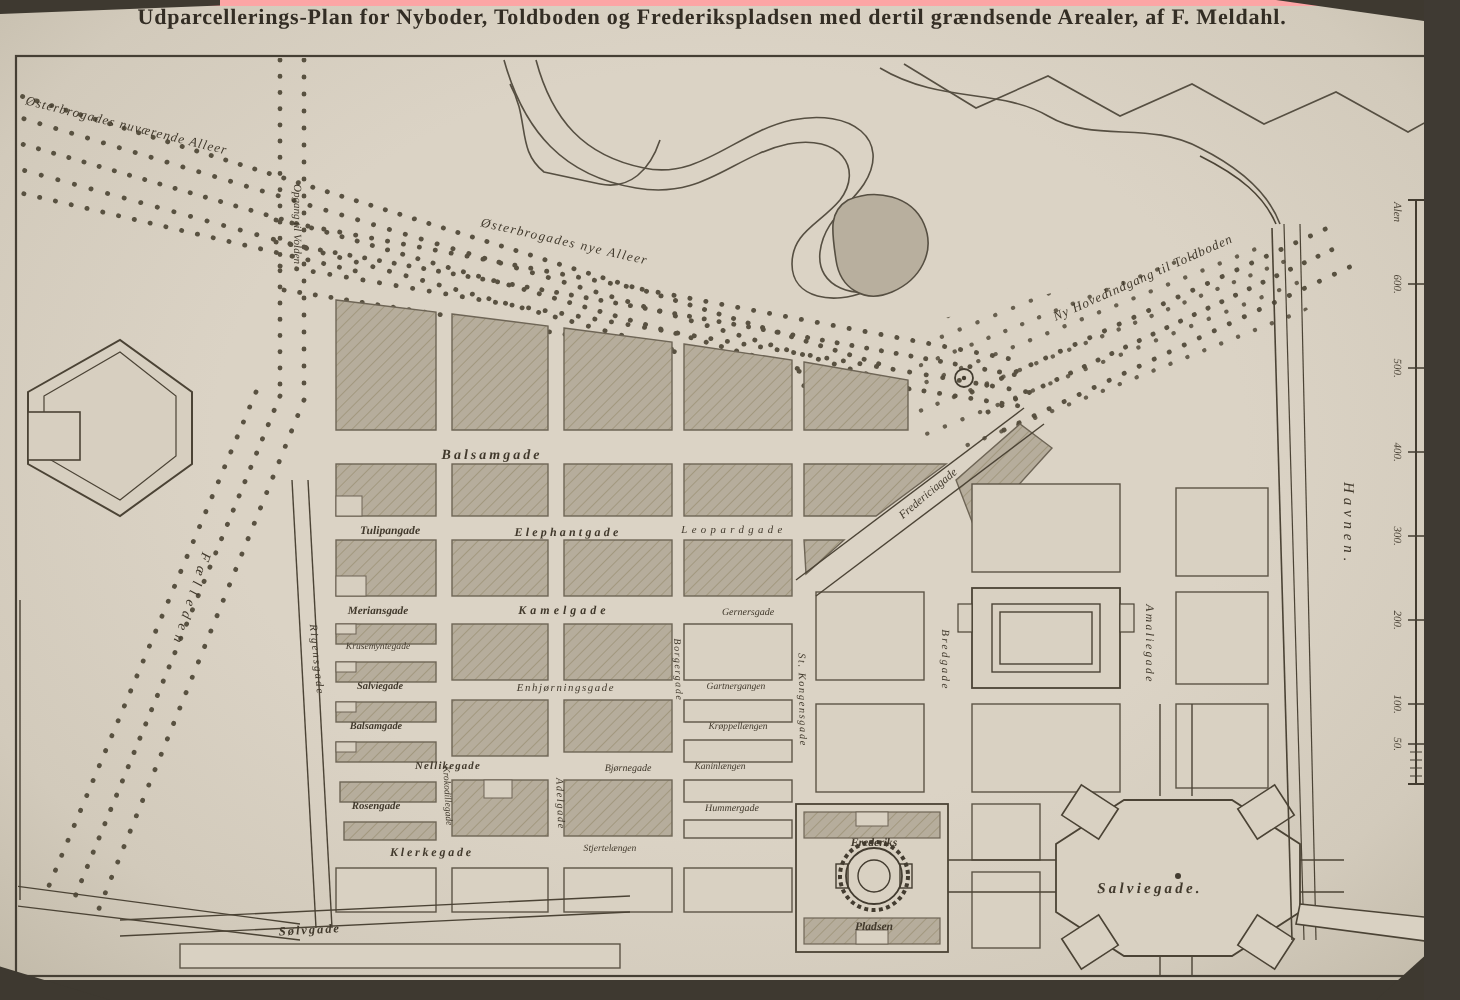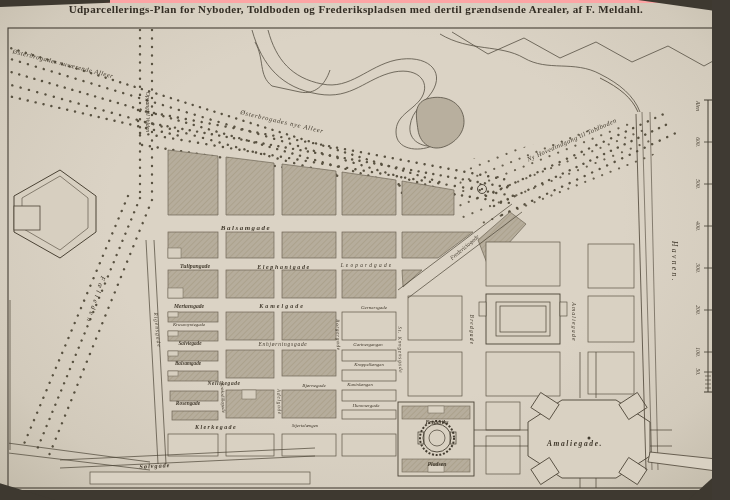--- a/index.html
+++ b/index.html
@@ -276,21 +276,21 @@
   <span class="lbl" style="left:222px;top:398px;font-size:4.8px;transform:translate(-50%,-50%) rotate(87deg)">Krokodillegade</span>
   <span class="lbl" style="left:279px;top:402px;font-size:5.2px;letter-spacing:.8px;transform:translate(-50%,-50%) rotate(88deg)">Adelgade</span>
   <span class="lbl" style="left:338px;top:335px;font-size:5px;letter-spacing:.8px;transform:translate(-50%,-50%) rotate(88deg)">Borgergade</span>
   <span class="lbl" style="left:400px;top:350px;font-size:5.2px;letter-spacing:.8px;transform:translate(-50%,-50%) rotate(89deg)">St. Kongensgade</span>
   <span class="lbl" style="left:471px;top:330px;font-size:5.5px;letter-spacing:1.2px;transform:translate(-50%,-50%) rotate(90deg)">Bredgade</span>
   <span class="lbl" style="left:573px;top:322px;font-size:5.8px;letter-spacing:1.2px;transform:translate(-50%,-50%) rotate(90deg)">Amaliegade</span>
   <span class="lbl" style="left:674px;top:262px;font-size:7.5px;letter-spacing:2.4px;transform:translate(-50%,-50%) rotate(90deg)">Havnen.</span>
 
   <span class="lbl" style="left:437px;top:423px;font-size:5.8px;font-weight:bold;transform:translate(-50%,-50%)">Frederiks</span>
   <span class="lbl" style="left:437px;top:465px;font-size:5.8px;font-weight:bold;transform:translate(-50%,-50%)">Pladsen</span>
-  <span class="lbl" style="left:575px;top:444px;font-size:7.5px;letter-spacing:1.6px;font-weight:bold;transform:translate(-50%,-50%)">Amaliegade.</span>
+  <span class="lbl" style="left:575px;top:444px;font-size:7.5px;letter-spacing:1.6px;font-weight:bold;transform:translate(-50%,-50%)">Salviegade.</span>
 
   <span class="tick" style="left:698px;top:106px;transform:translate(-50%,-50%) rotate(90deg)">Alen</span>
   <span class="tick" style="left:698px;top:142px;transform:translate(-50%,-50%) rotate(90deg)">600.</span>
   <span class="tick" style="left:698px;top:184px;transform:translate(-50%,-50%) rotate(90deg)">500.</span>
   <span class="tick" style="left:698px;top:226px;transform:translate(-50%,-50%) rotate(90deg)">400.</span>
   <span class="tick" style="left:698px;top:268px;transform:translate(-50%,-50%) rotate(90deg)">300.</span>
   <span class="tick" style="left:698px;top:310px;transform:translate(-50%,-50%) rotate(90deg)">200.</span>
   <span class="tick" style="left:698px;top:352px;transform:translate(-50%,-50%) rotate(90deg)">100.</span>
   <span class="tick" style="left:698px;top:372px;transform:translate(-50%,-50%) rotate(90deg)">50.</span>
 

